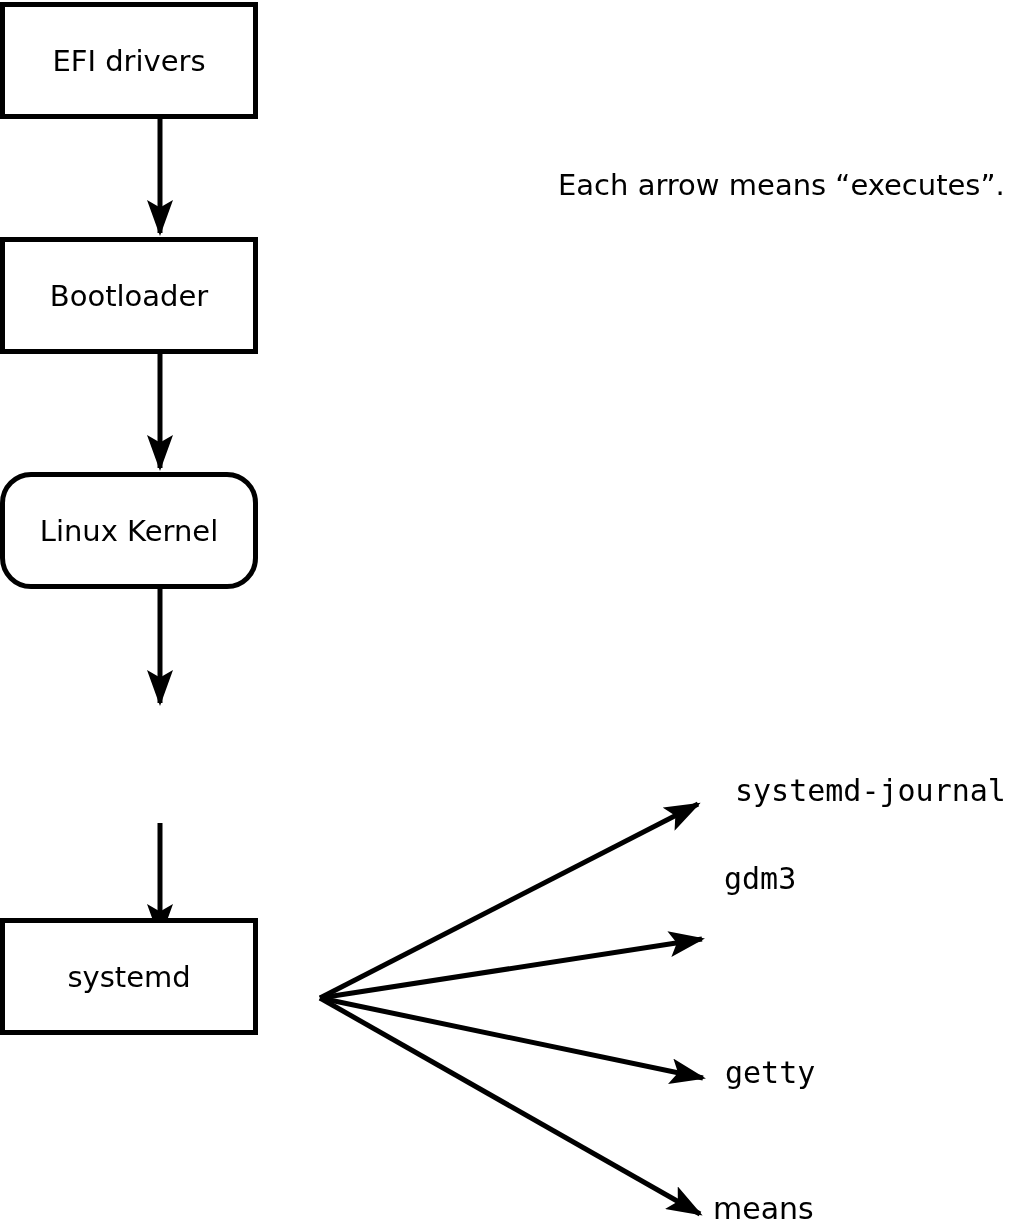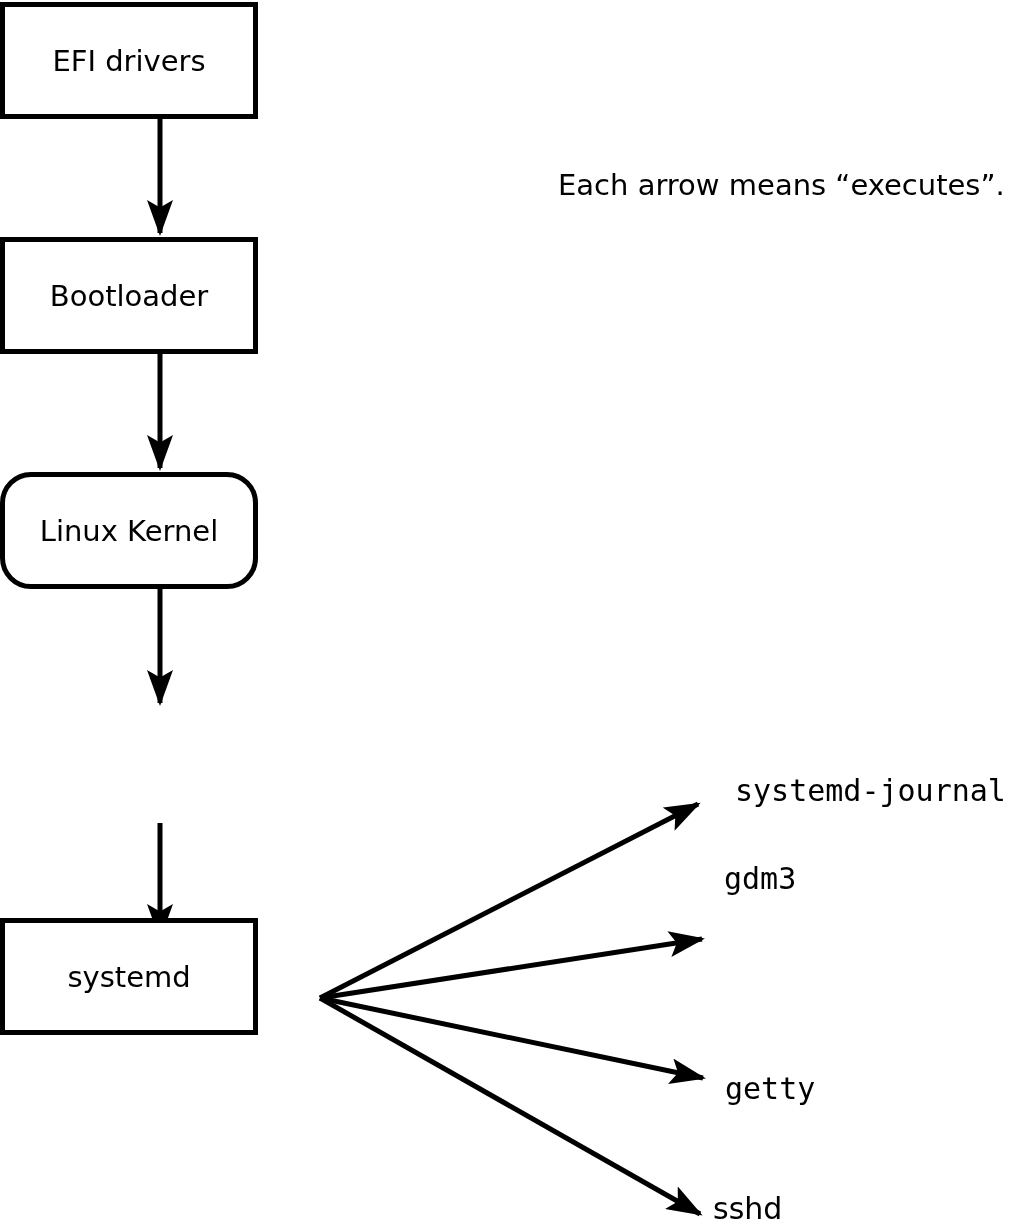--- a/index.html
+++ b/index.html
@@ -52,21 +52,21 @@
     position:absolute;
     font-family:"DejaVu Sans Mono","Liberation Mono",monospace;
     font-size:30px;
     line-height:1;
     white-space:nowrap;
     z-index:2;
   }
   .target-label.sans{font-family:"DejaVu Sans","Liberation Sans",sans-serif;}
   #target-0{left:735px;top:776px;}
   #target-1{left:724px;top:864px;}
-  #target-2{left:725px;top:1058px;margin-top:16px;}
+  #target-2{left:725px;top:1058px;}
   #target-3{left:713px;top:1194px;}
   #node-0{top:2px;}
   #node-1{top:237px;}
   #node-2{top:472px;border-radius:31px;}
   #node-3{top:707px;}
   #node-4{top:918px;}
 </style>
 </head>
 <body>
 
@@ -101,15 +101,15 @@
   </div>
   <div class="node" id="node-4">
     <span>systemd</span>
   </div>
 
   <div class="caption">Each arrow means “executes”.</div>
 
   <div class="target-label" id="target-0">systemd-journal</div>
   <div class="target-label" id="target-1">gdm3</div>
   <div class="target-label" id="target-2">getty</div>
-  <div class="target-label sans" id="target-3">sshd</div>
+  <div class="target-label sans" id="target-3">means</div>
 
 </div>
 
 </body></html>

